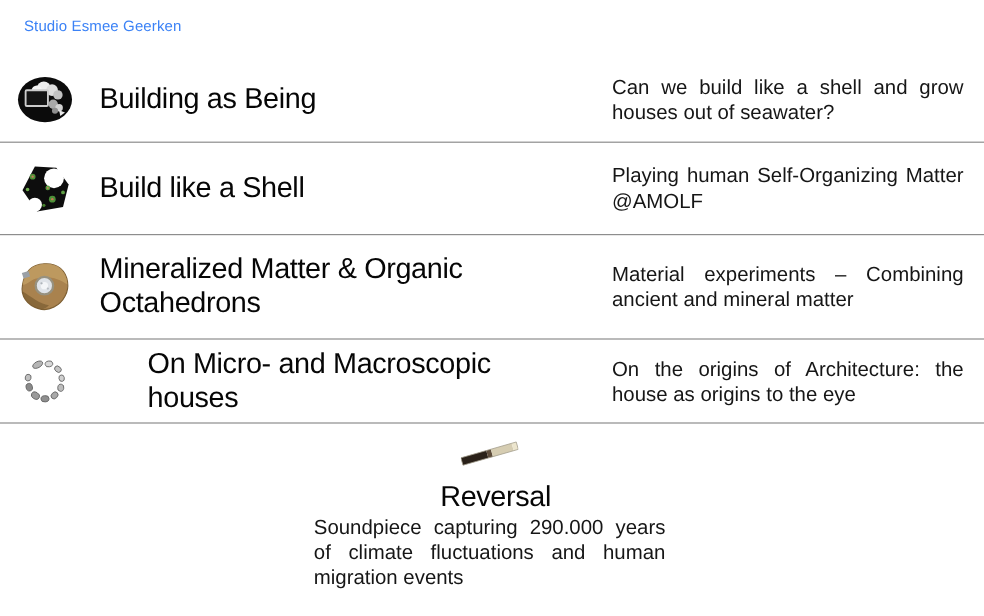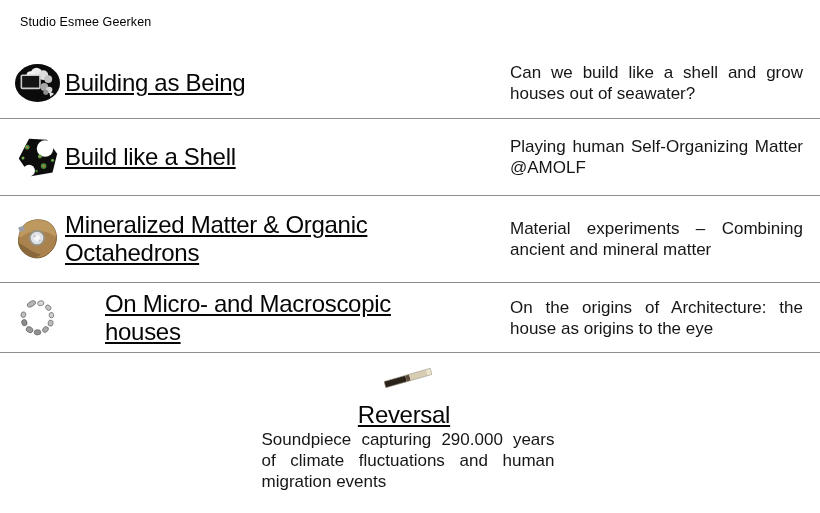--- a/index.html
+++ b/index.html
@@ -8,21 +8,21 @@
     background: #ffffff;
     font-family: "Liberation Sans", sans-serif;
     color: #000;
     overflow: hidden;
   }
   .header {
     padding: 15px 20px 19px 20px;
     font-size: 12.5px;
     line-height: 14px;
     letter-spacing: 0.1px;
-    color: #000000;
+    color: #3b82f6;
   }
   .row {
     display: flex;
     align-items: center;
     border-bottom: 1px solid #8d8d8d;
     padding: 0 17px 0 13px;
     box-sizing: border-box;
     cursor: pointer;
   }
   main .row:nth-child(1) { min-height: 71px; }
@@ -33,27 +33,26 @@
   main .row:nth-child(6) { min-height: 70px; }
   .icon-cell {
     flex: 0 0 48px;
     width: 48px;
     display: flex;
     align-items: center;
     justify-content: center;
   }
   .title {
     flex: 1;
-    margin-left: 4px;
+    margin-left: 22px;
     padding-right: 12px;
     font-size: 24px;
     line-height: 1.15;
     letter-spacing: -0.3px;
     color: #060606;
-    text-decoration: underline;
   }
   .desc {
     flex: 0 0 293px;
     width: 293px;
     font-size: 17px;
     line-height: 21px;
     text-align: justify;
     color: #161616;
   }
 </style>

